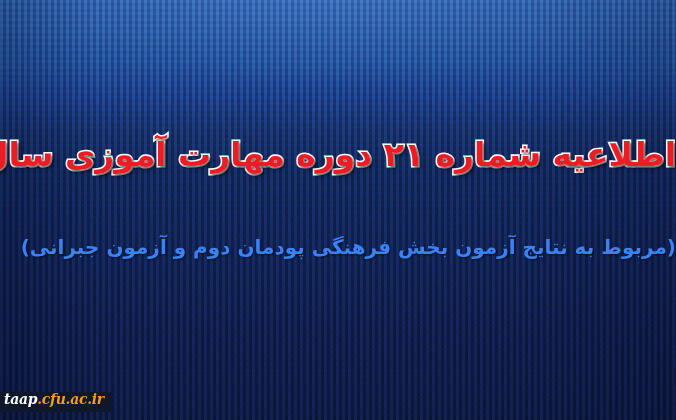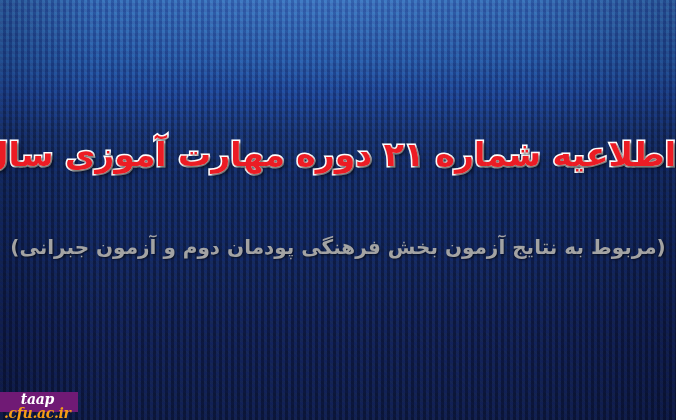--- a/index.html
+++ b/index.html
@@ -121,49 +121,46 @@
        0 0 1px #ffffff,
        2px 2px 2px rgba(0,0,0,0.45),
        3px 3px 4px rgba(0,0,0,0.30);
   }
 
   .subtitle {
     position: absolute;
     top: 234px;
     left: 0;
     right: 0;
-    text-align: center;
     direction: rtl;
-    color: #a3a3a3;
+    color: #3b82f6;
     font-size: 20px;
     font-weight: 600;
     line-height: 1.35;
     white-space: nowrap;
     text-shadow: 1px 1px 2px rgba(0,0,0,0.55);
   }
 
   
   .url-badge {
     position: absolute;
     left: 0;
     top: 392px;
     height: 20px;
     padding: 0 7px 0 4px;
     display: flex;
-    align-items: center;
-    background: #701a75;
+    background: #0f172a;
     direction: ltr;
     font-family: "DejaVu Serif", "Liberation Serif", serif;
     font-style: italic;
     font-weight: 700;
     font-size: 14px;
     line-height: 1;
     letter-spacing: -0.3px;
     z-index: 6;
-    flex-direction: column;
   }
 
   .url-badge .u-name { color: #ffffff; }
   .url-badge .u-domain { color: #f59d16; font-style: italic; }
 </style>
 </head>
 <body>
 
 <div id="banner">
 

